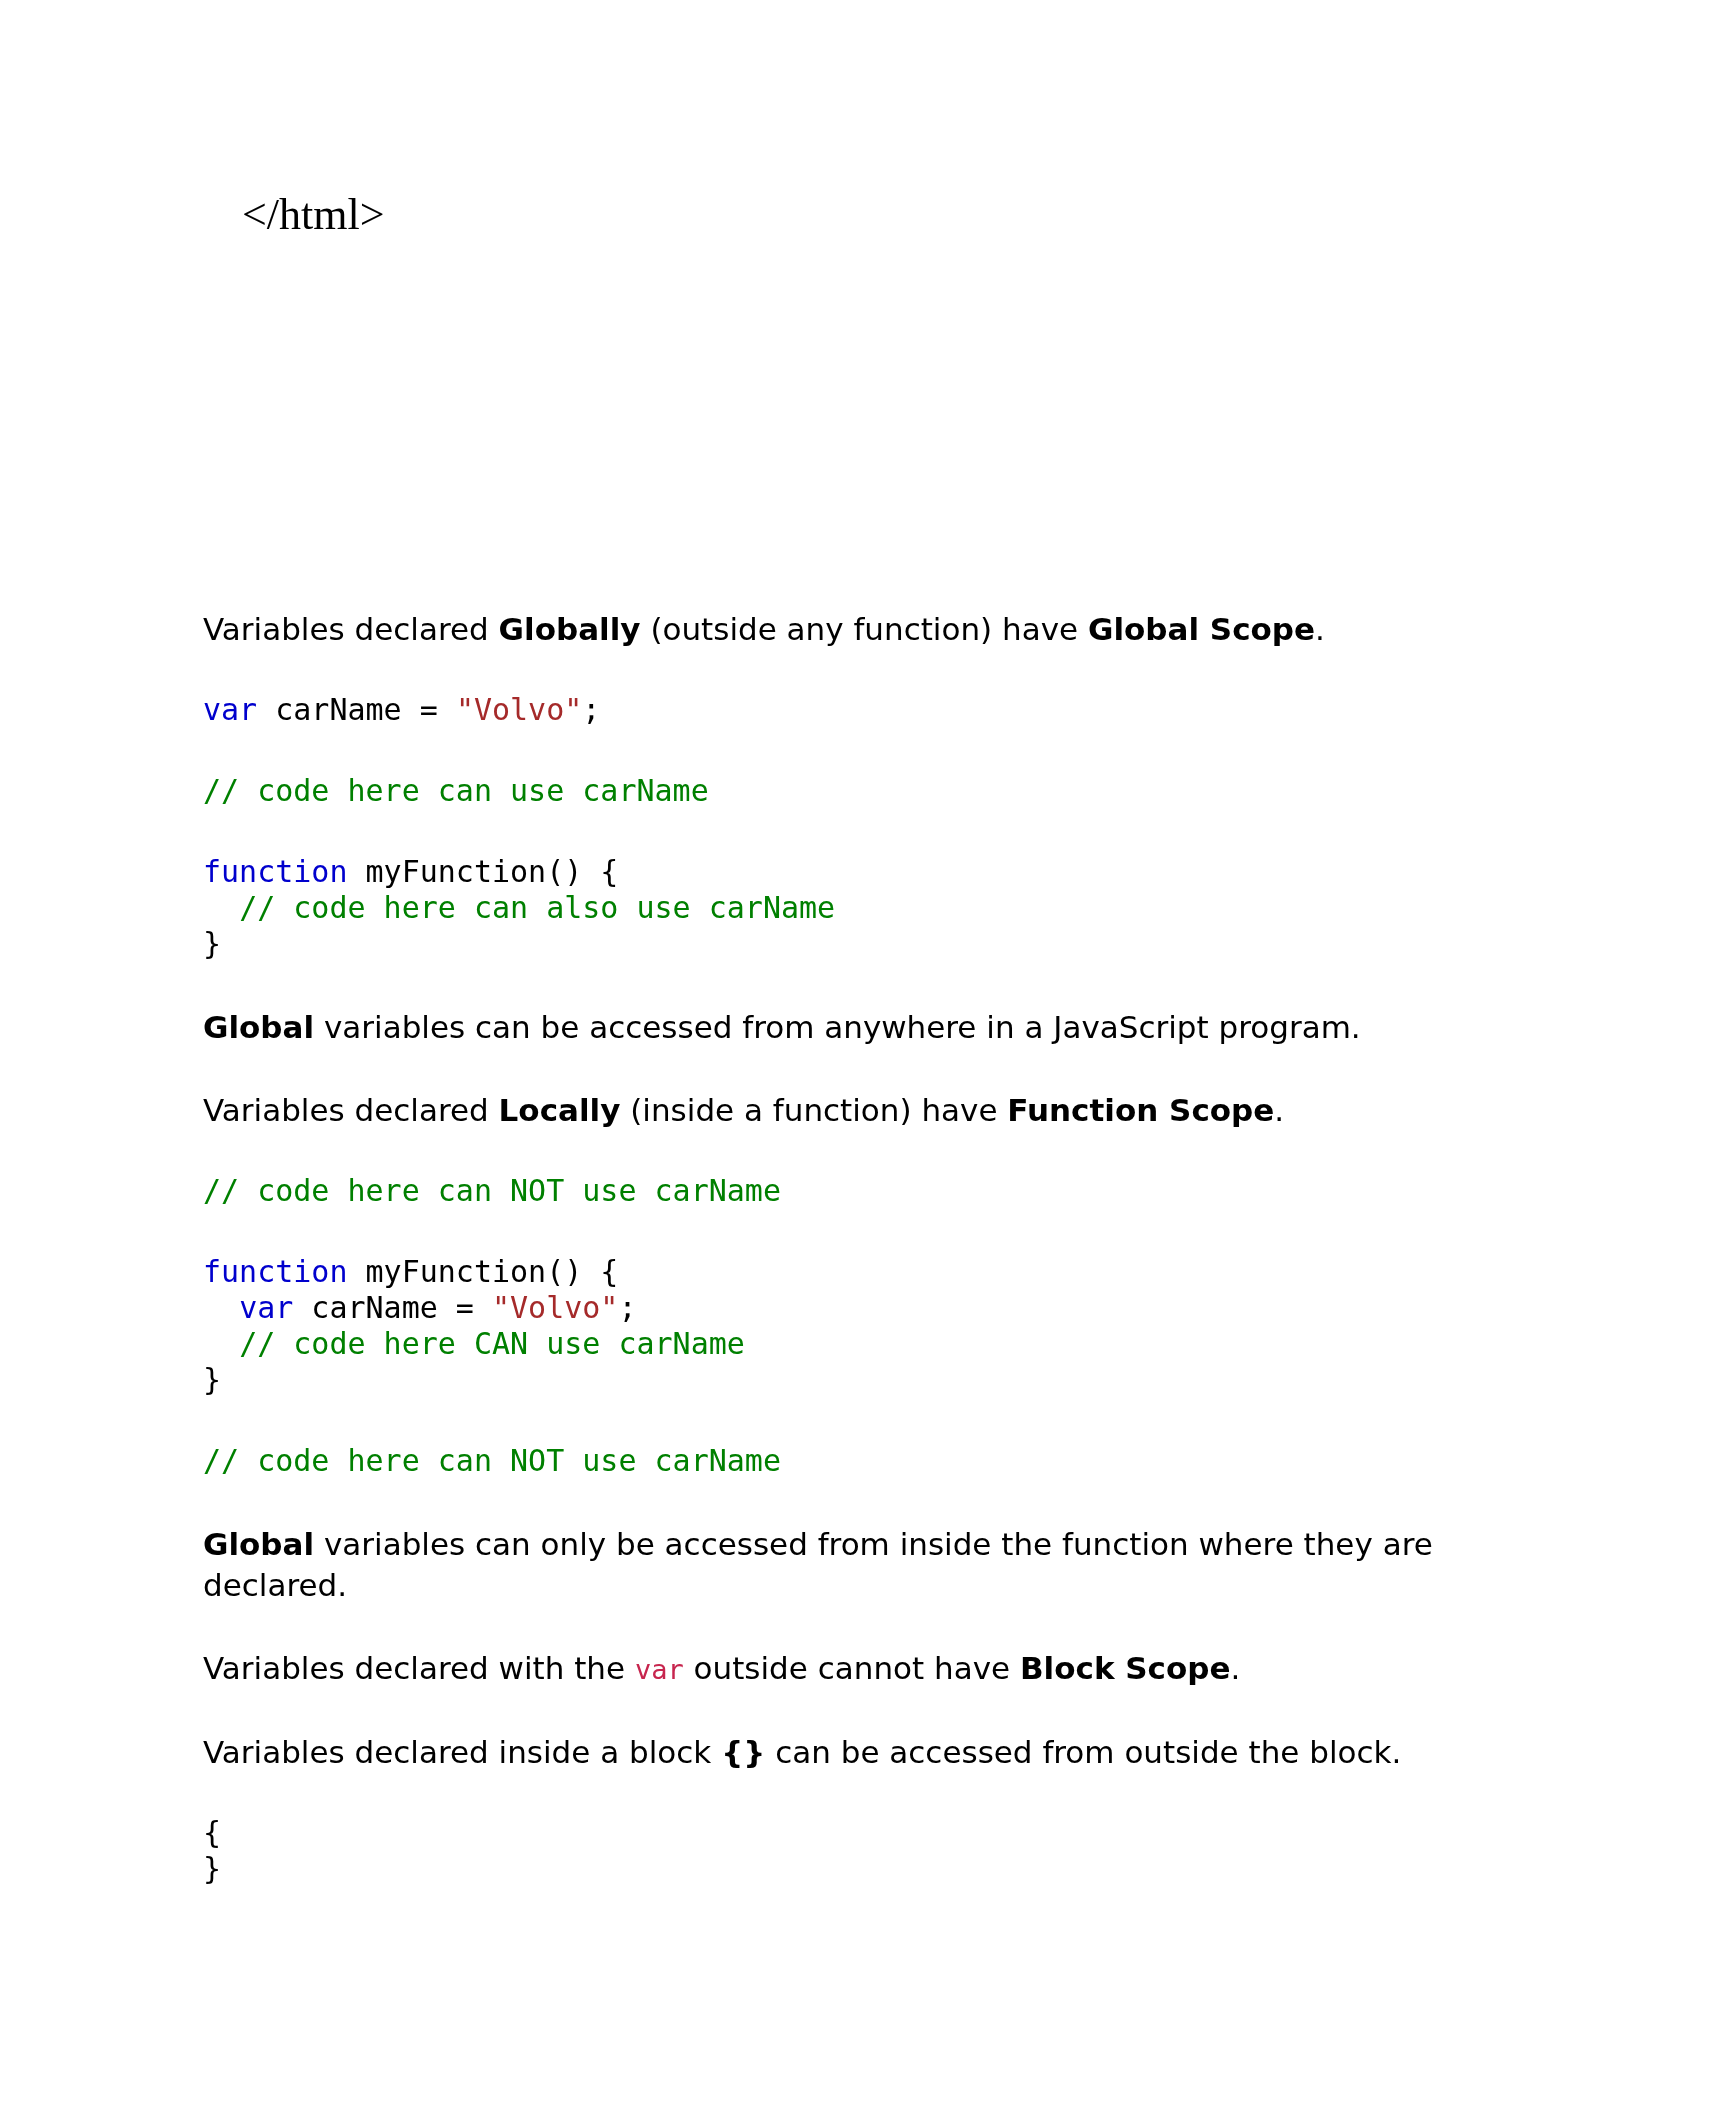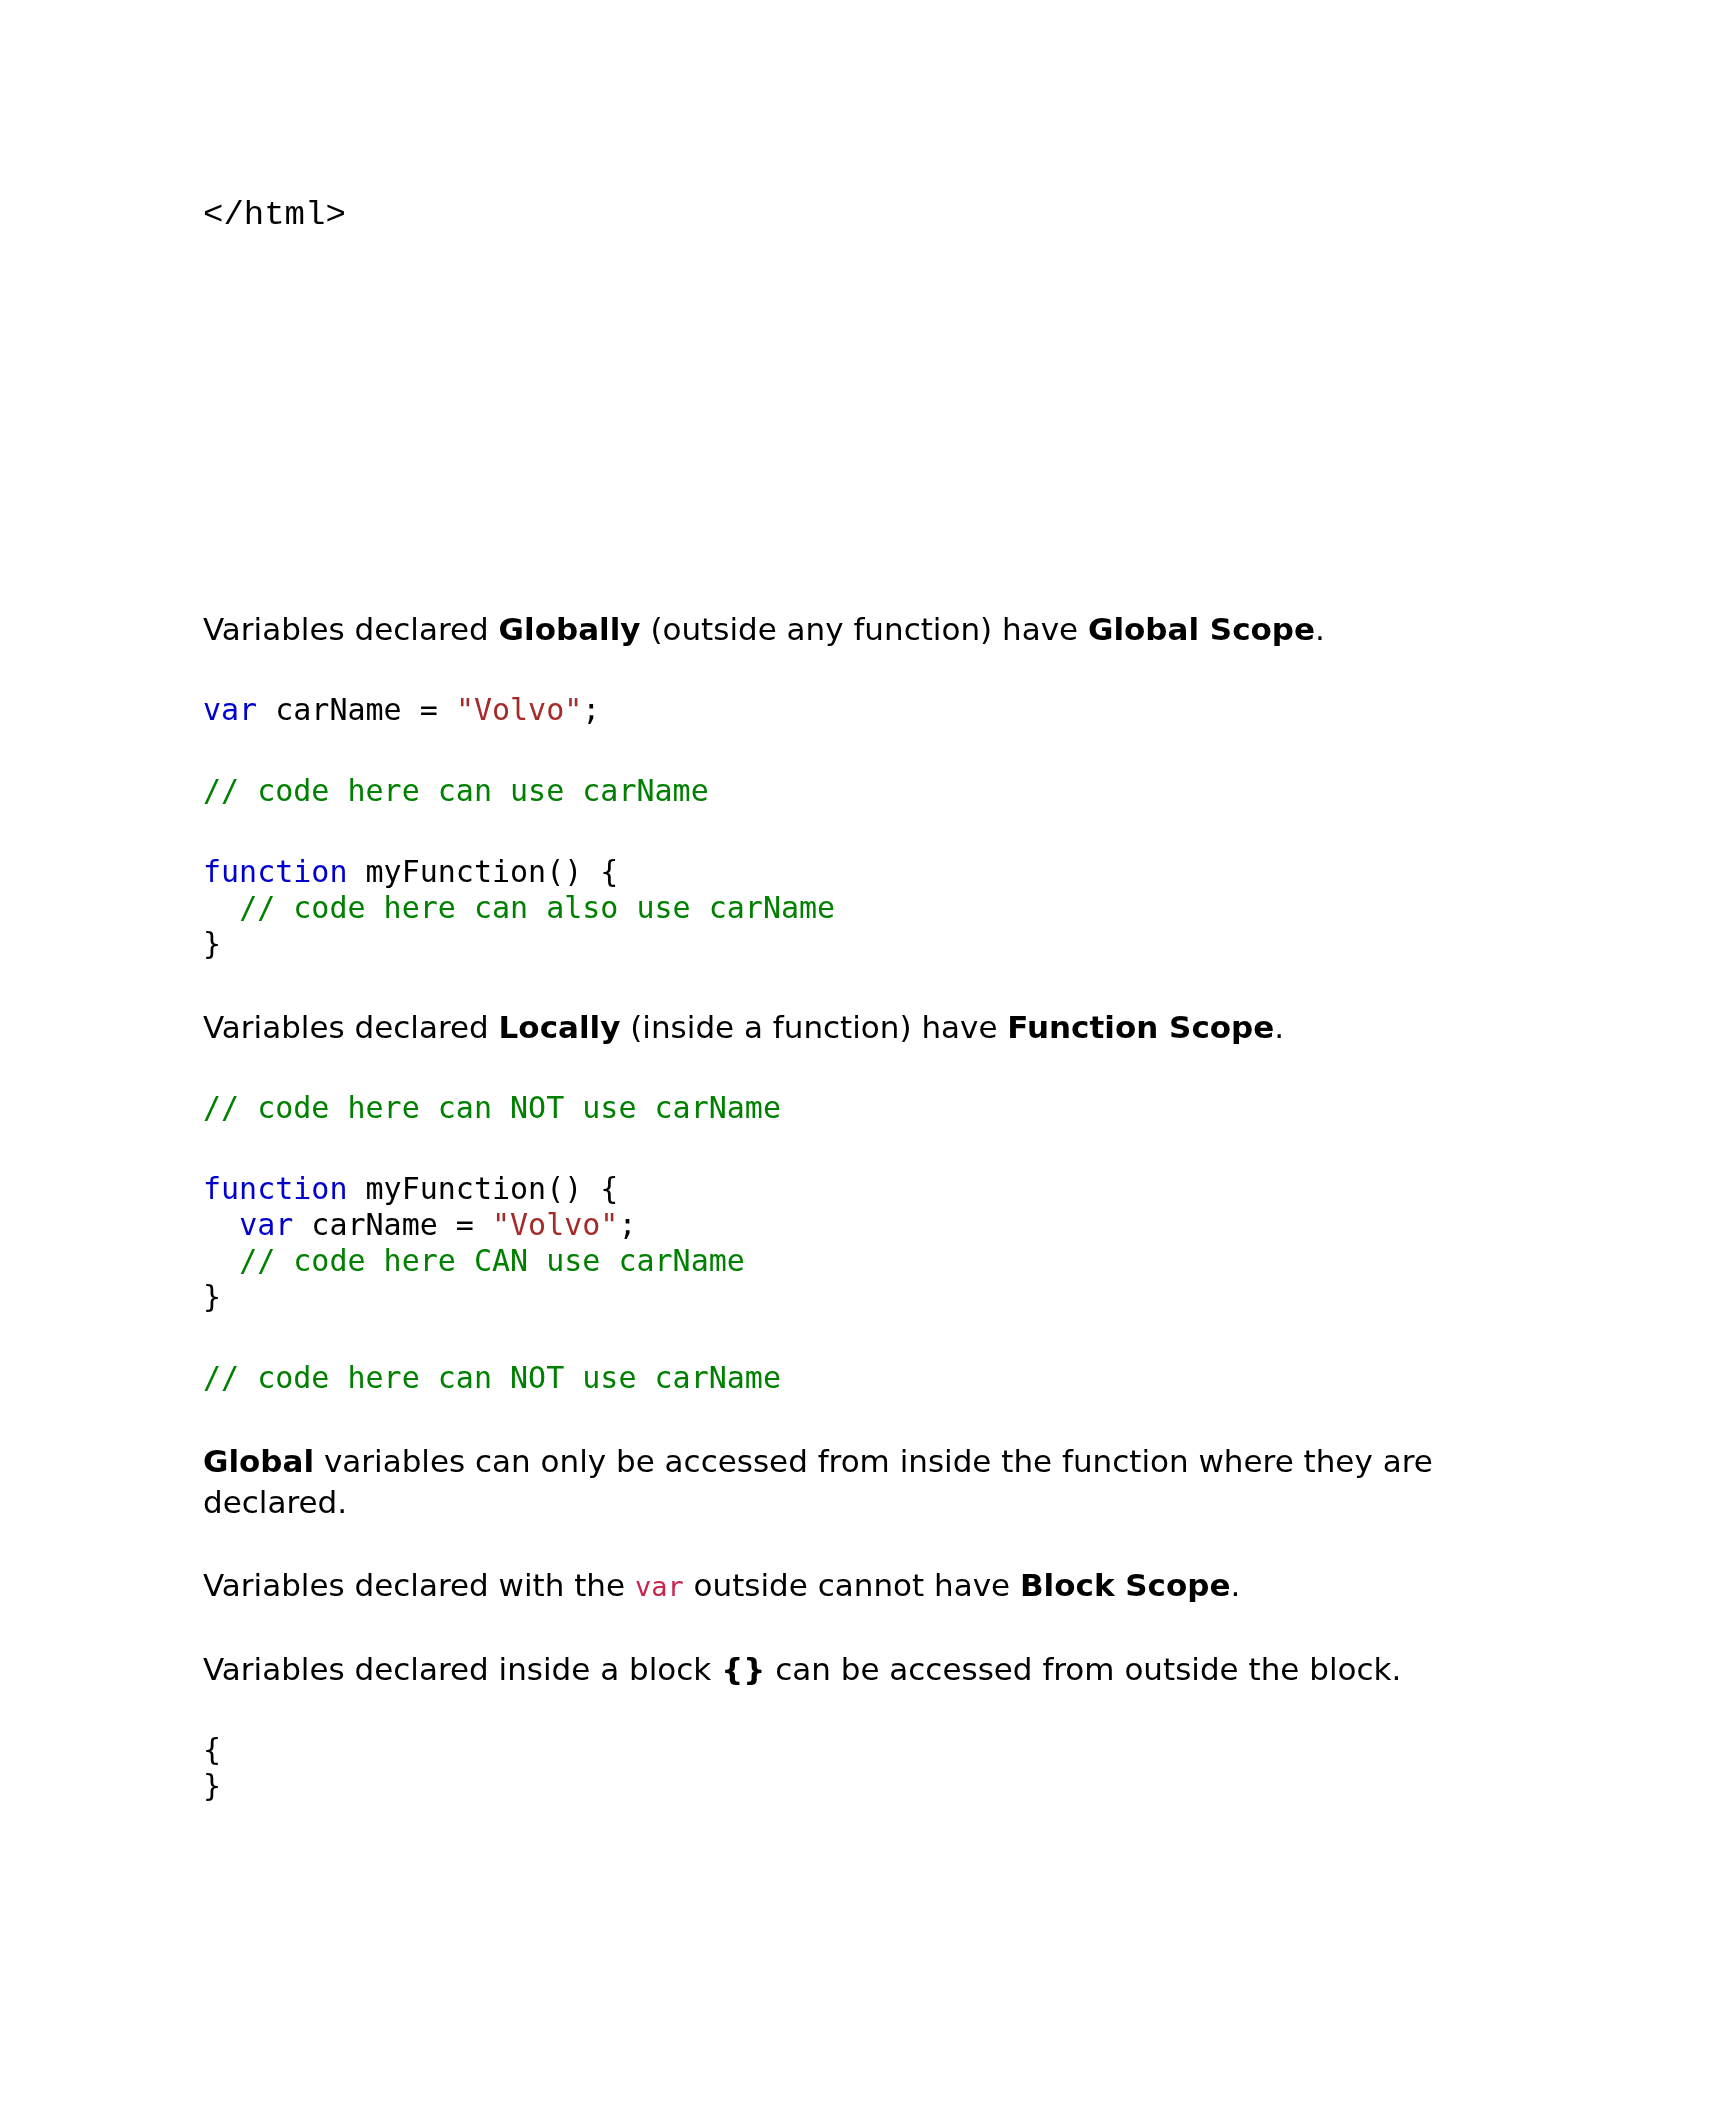--- a/index.html
+++ b/index.html
@@ -18,25 +18,26 @@
     height: 2237px;
     background: var(--page-bg);
     overflow: hidden;
   }
   .page {
     width: 1729px;
     height: 2237px;
     padding: 194px 195px 0 203px;
   }
   .serif-line {
-    font-family: Liberation Mono, monospace;
-    font-size: 34px;
+    font-family: Liberation Serif, serif;
+    font-size: 44px;
     line-height: 42px;
     color: var(--txt);
     white-space: pre;
+    margin-left: 39px;
   }
   .top-spacer { height: 373px; }
   .para {
     font-family: "DejaVu Sans", "Liberation Sans", sans-serif;
     font-size: 31px;
     line-height: 41px;
     margin: 0 0 42px 0;
     color: var(--txt);
     max-width: 1335px;
   }
@@ -72,20 +73,21 @@
         <div class="code-line"><span class="tok-keyword">var</span><span class="tok-plain"> carName = </span><span class="tok-string">"Volvo"</span><span class="tok-plain">;</span></div>
       </div>
       <div class="code-block">
         <div class="code-line"><span class="tok-comment">// code here can use carName</span></div>
       </div>
       <div class="code-block">
         <div class="code-line"><span class="tok-keyword">function</span><span class="tok-plain"> myFunction() {</span></div>
         <div class="code-line"><span class="tok-plain">  </span><span class="tok-comment">// code here can also use carName</span></div>
         <div class="code-line"><span class="tok-plain">}</span></div>
       </div>
+      <div class="para"><span class="seg-bold">Global</span><span class="seg-plain"> variables can be accessed from anywhere in a JavaScript program.</span></div>
       <div class="para"><span class="seg-plain">Variables declared </span><span class="seg-bold">Locally</span><span class="seg-plain"> (inside a function) have </span><span class="seg-bold">Function Scope</span><span class="seg-plain">.</span></div>
       <div class="code-block">
         <div class="code-line"><span class="tok-comment">// code here can NOT use carName</span></div>
       </div>
       <div class="code-block">
         <div class="code-line"><span class="tok-keyword">function</span><span class="tok-plain"> myFunction() {</span></div>
         <div class="code-line"><span class="tok-plain">  </span><span class="tok-keyword">var</span><span class="tok-plain"> carName = </span><span class="tok-string">"Volvo"</span><span class="tok-plain">;</span></div>
         <div class="code-line"><span class="tok-plain">  </span><span class="tok-comment">// code here CAN use carName</span></div>
         <div class="code-line"><span class="tok-plain">}</span></div>
       </div>

